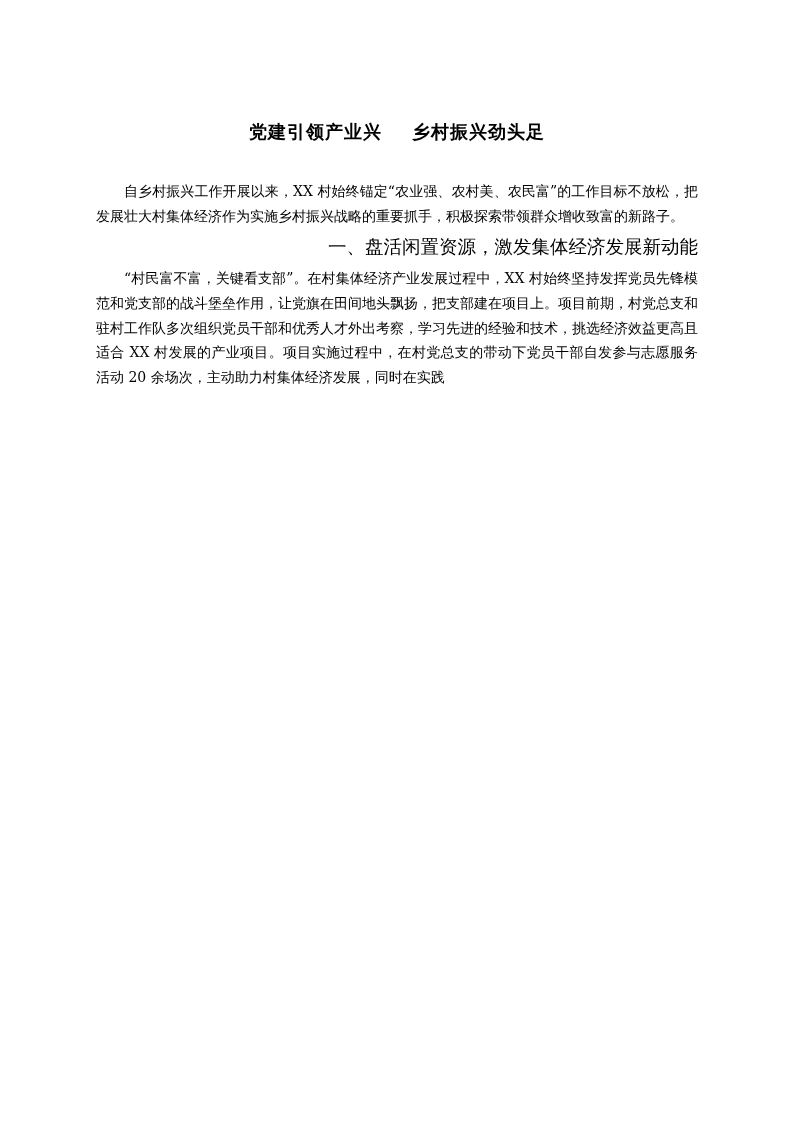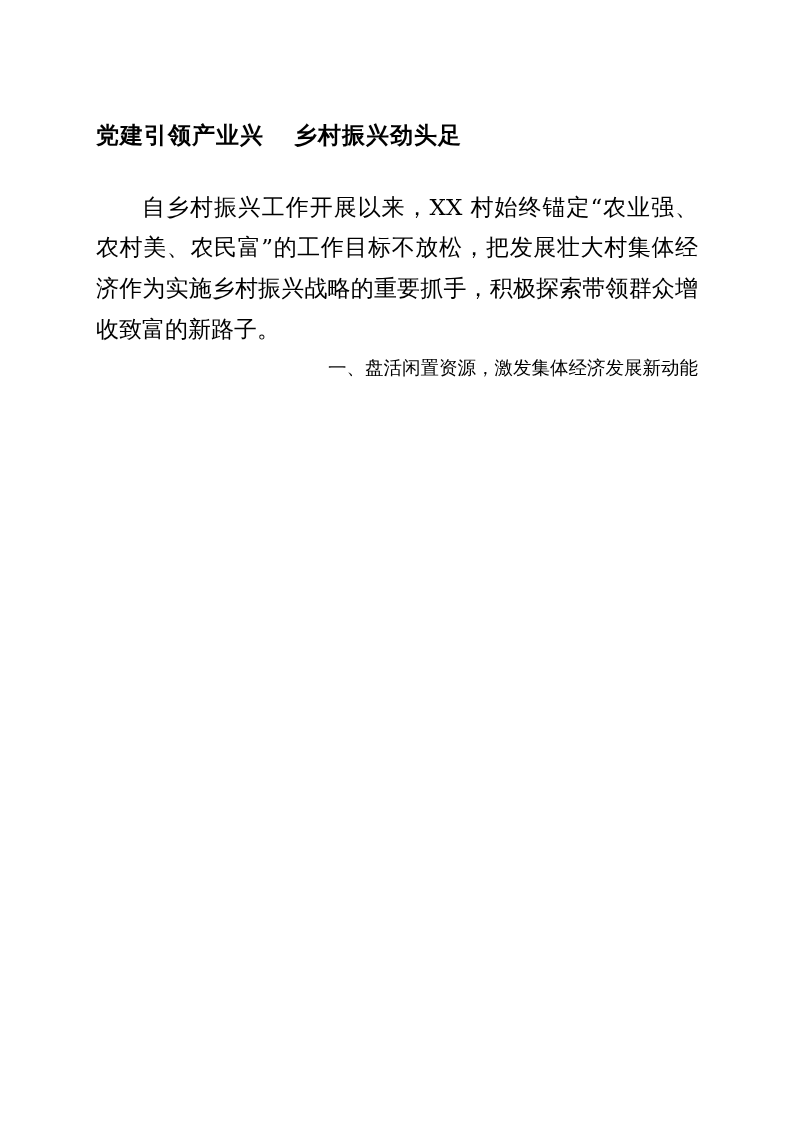--- a/index.html
+++ b/index.html
@@ -16,34 +16,34 @@
     overflow: hidden;
   }
   .page {
     box-sizing: border-box;
     width: 794px;
     height: 1122px;
     padding: 118px 96px 96px 96px;
     position: relative;
   }
   .doc-title {
-    text-align: left;
-    font-size: 23px;
+    text-align: center;
+    font-size: 18px;
     font-weight: bold;
     letter-spacing: 1px;
     line-height: 1.5;
     margin: 0 0 34px 0;
     font-family: "DejaVu Serif", "Liberation Serif", serif;
   }
   .doc-title .gap {
     display: inline-block;
     width: 30px;
   }
   p.para {
-    font-size: 23px;
+    font-size: 14px;
     line-height: 1.78;
     margin: 0 0 2px 0;
     text-align: justify;
     text-justify: inter-ideograph;
     text-indent: 2em;
     font-family: "DejaVu Serif", "Liberation Serif", serif;
   }
   p.heading {
     font-size: 18.5px;
     line-height: 1.78;
@@ -61,14 +61,15 @@
   <h1 class="doc-title">
     <span>党建引领产业兴</span><span class="gap"></span><span>乡村振兴劲头足</span>
   </h1>
 
   <p class="para">自乡村振兴工作开展以来，XX 村始终锚定“农业强、农村美、农民富”的工作目标不放松，把发展壮大村集体经济作为实施乡村振兴战略的重要抓手，积极探索带领群众增收致富的新路子。</p>
 
   <p class="heading">一、盘活闲置资源，激发集体经济发展新动能</p>
 
 
 
+  <p class="para">“村民富不富，关键看支部”。在村集体经济产业发展过程中，XX 村始终坚持发挥党员先锋模范和党支部的战斗堡垒作用，让党旗在田间地头飘扬，把支部建在项目上。项目前期，村党总支和驻村工作队多次组织党员干部和优秀人才外出考察，学习先进的经验和技术，挑选经济效益更高且适合 XX 村发展的产业项目。项目实施过程中，在村党总支的带动下党员干部自发参与志愿服务活动 20 余场次，主动助力村集体经济发展，同时在实践</p>
 
 </div>
 
 </body></html>

